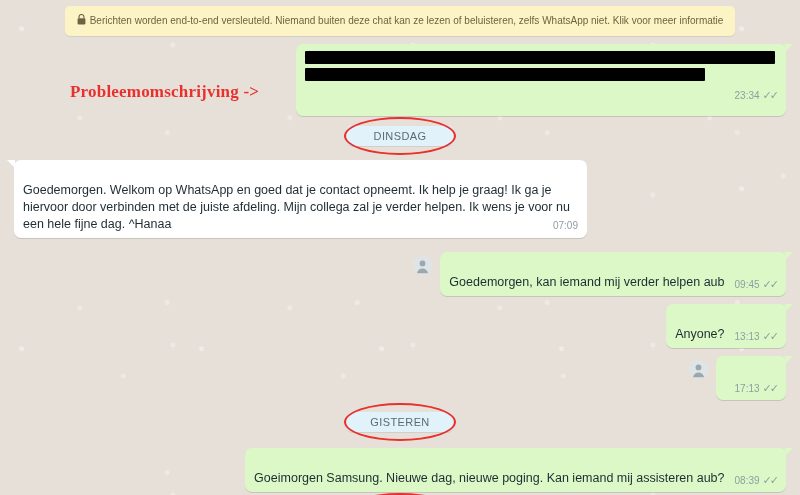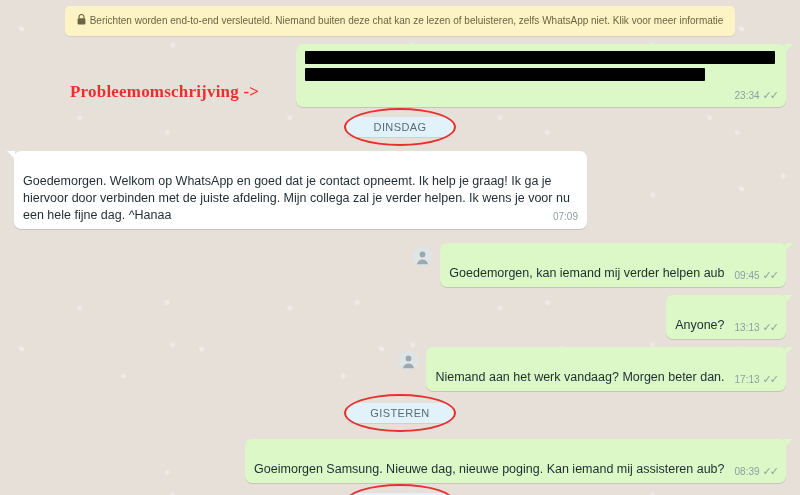--- a/index.html
+++ b/index.html
@@ -135,21 +135,21 @@
     right: -7px; top: 0;
     border-width: 0 0 8px 8px;
     border-style: solid;
     border-color: transparent transparent transparent #dcf8c6;
   }
 
   
   .redacted-bubble {
     background: #dcf8c6;
     border-radius: 7px;
-    padding: 7px 9px 5px 9px;
+    padding: 7px 9px 14px 9px;
     box-shadow: 0 1px 0.5px rgba(0,0,0,0.13);
     position: relative;
     width: 490px;
     box-sizing: border-box;
   }
   .redacted-bubble::after {
     content: "";
     position: absolute;
     right: -7px; top: 0;
     border-width: 0 0 8px 8px;
@@ -267,21 +267,20 @@
 
   <div class="row right with-avatar">
     <div class="avatar">
       <svg width="19" height="19" viewBox="0 0 19 19" aria-hidden="true">
         <circle cx="9.5" cy="9.5" r="9.5" fill="#dfe5e7"></circle>
         <circle cx="9.5" cy="7.4" r="2.9" fill="#9aa9ad"></circle>
         <path d="M3.9 17.2c.6-3.2 3-4.8 5.6-4.8s5 1.6 5.6 4.8" fill="#9aa9ad"></path>
       </svg>
     </div>
     <div class="bubble out">
-      <span class="text">Niemand aan het werk vandaag? Morgen beter dan.</span>
       <span class="meta">
         <span>17:13</span><span class="ticks">✓✓</span>
       </span>
       <div style="clear:both;"></div>
     </div>
   </div>
 
   <div class="row center" style="margin-top:10px;">
     <div class="divider-wrap">
       <div class="divider">GISTEREN</div>

